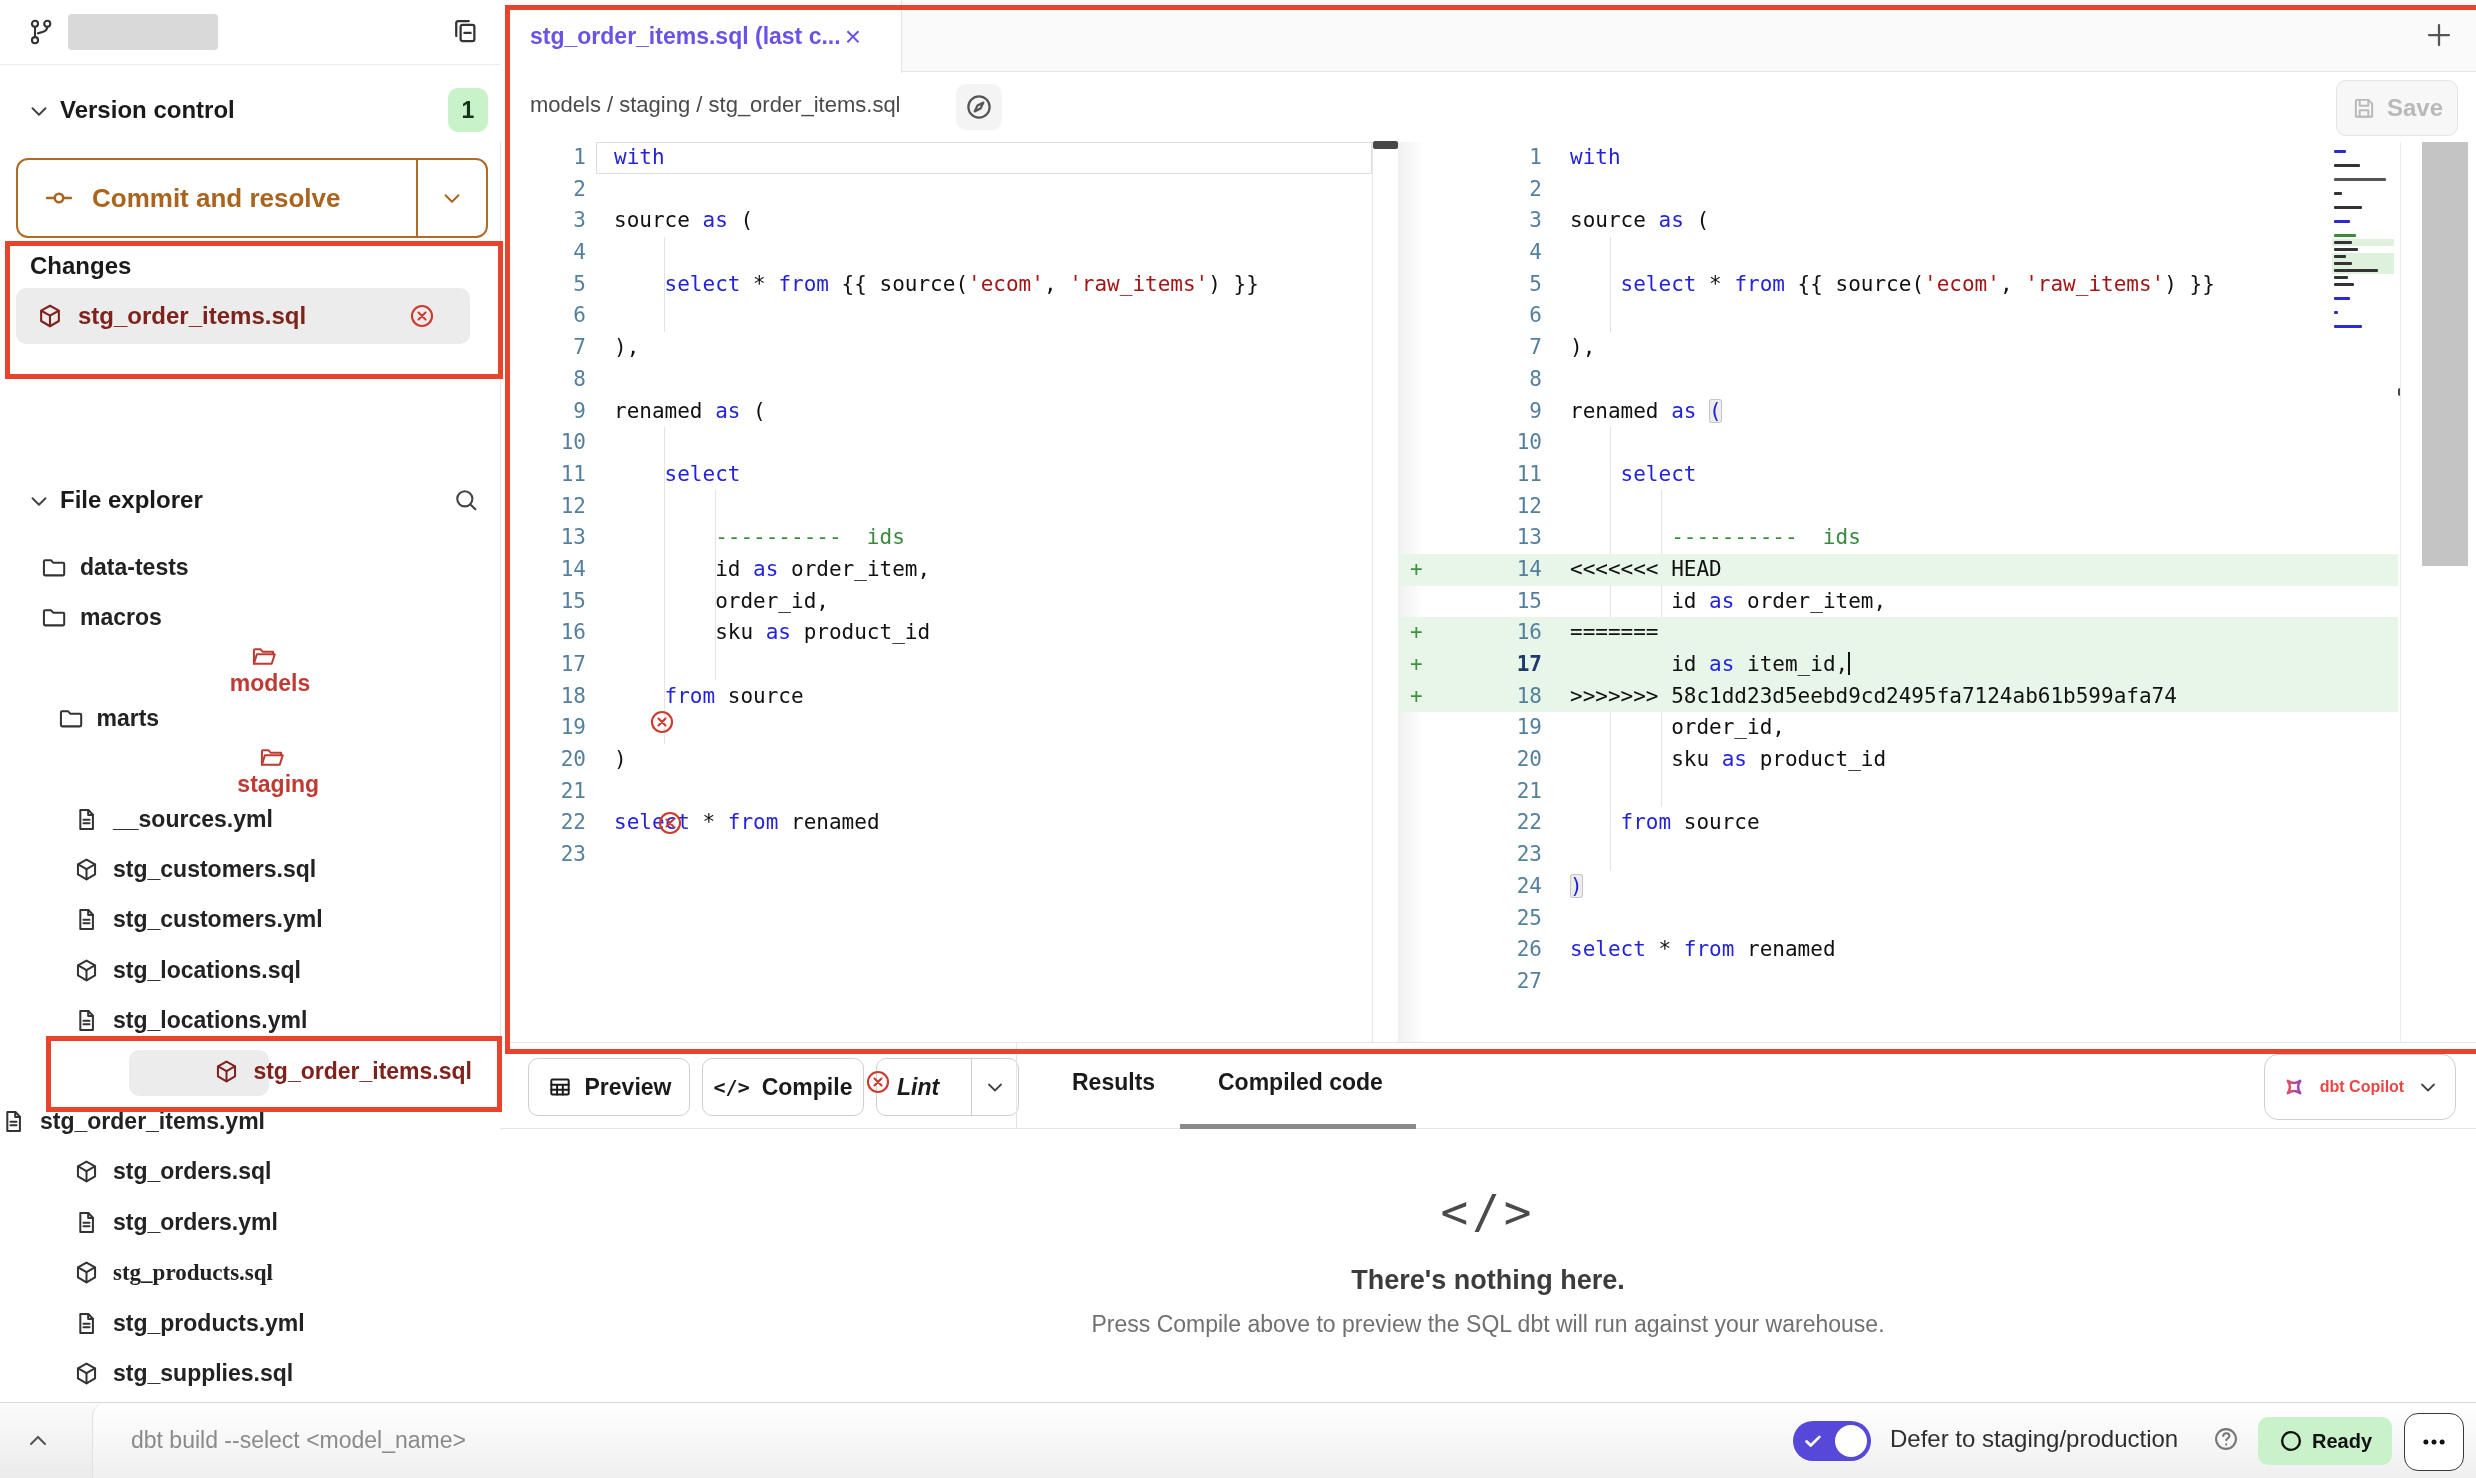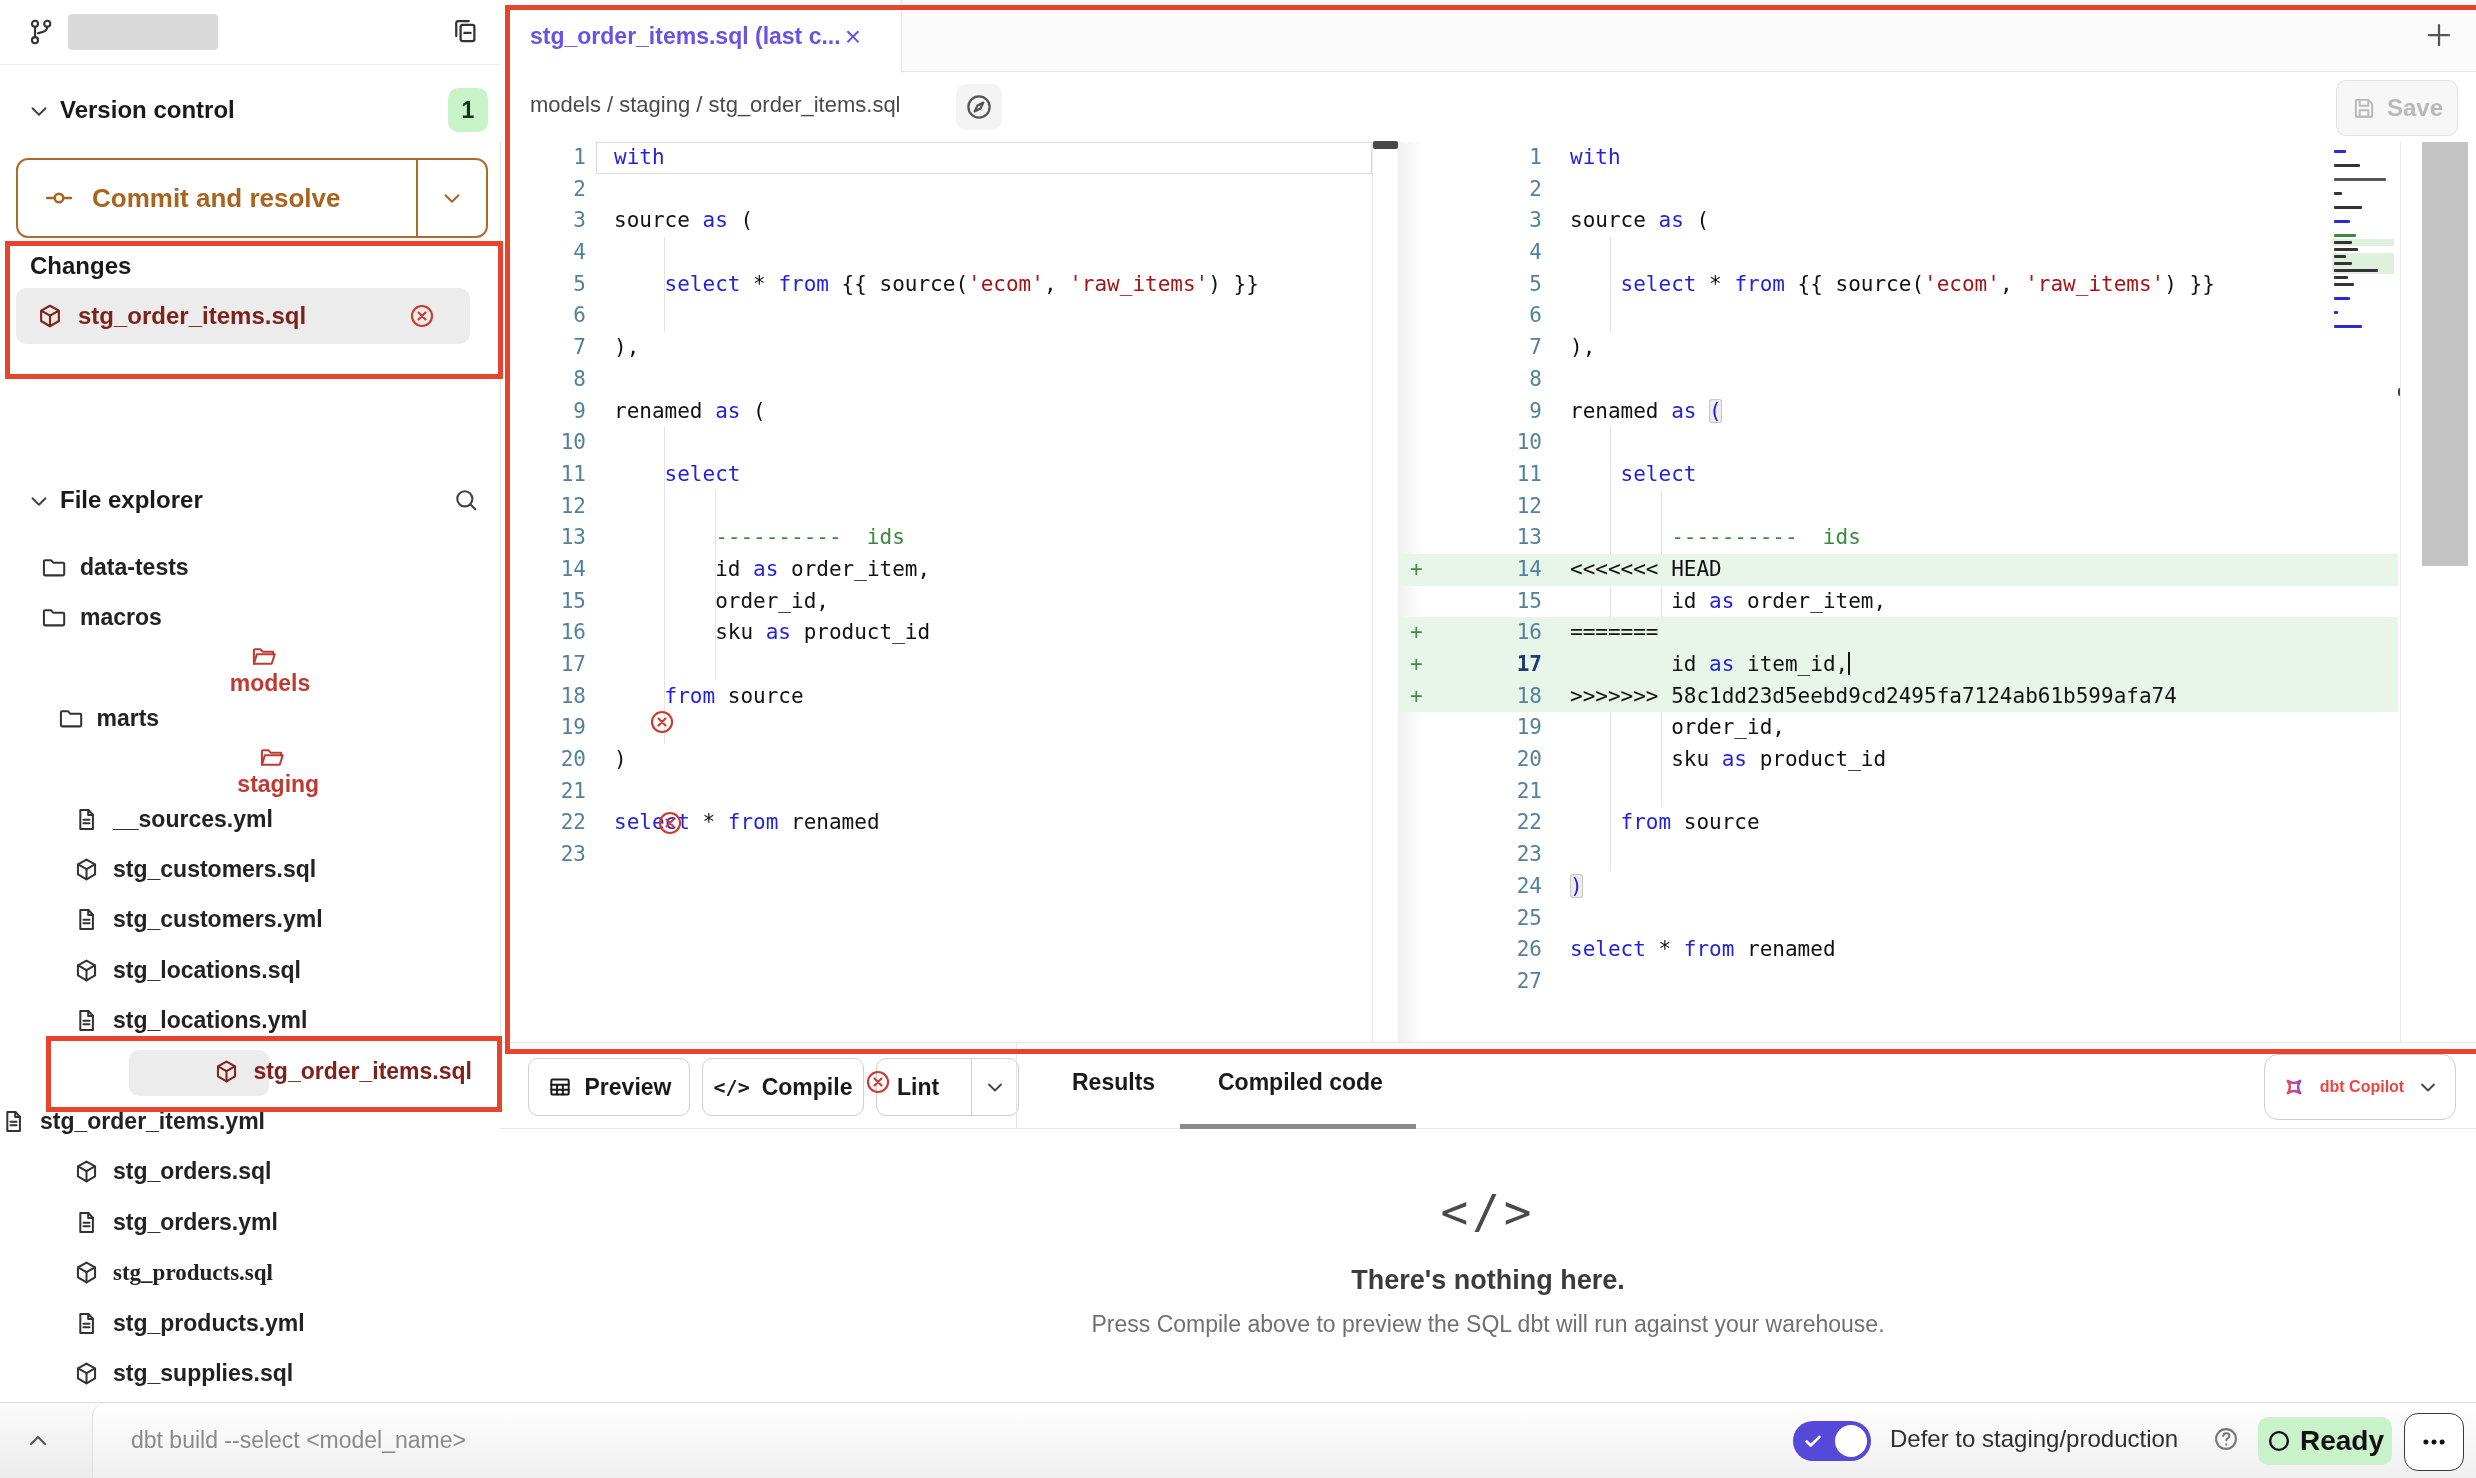--- a/index.html
+++ b/index.html
@@ -74,21 +74,21 @@
   .mm-row.hl{background:#ddf1dd;}
   .mm-bar{position:absolute;left:2px;top:2px;height:3px;border-radius:1px;}
   .sb-track{position:absolute;left:2400px;top:142px;width:76px;height:900px;border-left:1px solid #ededed;background:#fff;}
   .sb-thumb{position:absolute;left:2422px;top:142px;width:46px;height:424px;background:#c4c4c4;}
 
   
   .actionbar{position:absolute;left:500px;top:1042px;width:1976px;height:87px;background:#fff;
              border-top:1px solid #e6e6e6;border-bottom:1px solid #e6e6e6;box-sizing:border-box;}
   .act-btn{position:absolute;top:15px;height:56px;background:#fff;border:1px solid #cfcfcf;border-radius:10px;
            display:flex;align-items:center;justify-content:center;gap:12px;font-size:23px;font-weight:600;color:#1a1a1a;}
-  .lint-split{display:flex;align-items:stretch;padding:0;}
+  .lint-split{display:flex;align-items:stretch;padding:0;font-style:italic;}
   .lint-main{display:flex;align-items:center;padding:0 20px;font-size:23px;font-weight:600;}
   .lint-chev{width:46px;border-left:1px solid #cfcfcf;display:flex;align-items:center;justify-content:center;color:#444;}
   .act-div{position:absolute;left:516px;top:0;width:1px;height:86px;background:#e6e6e6;}
   .res-tab{position:absolute;top:26px;font-size:23px;font-weight:600;color:#1a1a1a;}
   .tab-underline{position:absolute;left:680px;top:81px;width:236px;height:5px;background:#8a8a8a;}
   .copilot-btn{position:absolute;right:20px;top:11px;width:190px;height:64px;border:1px solid #cfcfcf;border-radius:14px;
                background:#fff;display:flex;align-items:center;justify-content:center;gap:12px;
                font-size:16px;font-weight:600;color:#ef4444;}
 
   
@@ -104,21 +104,21 @@
   .cmd-panel{position:absolute;left:92px;top:0;right:0;height:76px;background:linear-gradient(#ffffff,#efefef);
              border-left:1px solid #e0e0e0;border-top-left-radius:14px;}
   .cmd-text{position:absolute;left:38px;top:24px;font-size:23px;color:#8a8a8a;}
   .chev-up-btn{position:absolute;left:24px;top:24px;width:28px;height:28px;color:#555;z-index:2;}
   .toggle{position:absolute;left:1793px;top:18px;width:78px;height:40px;border-radius:20px;background:#5648d8;z-index:2;}
   .toggle .knob{position:absolute;right:4px;top:4px;width:32px;height:32px;border-radius:50%;background:#fff;}
   .toggle .chk{position:absolute;left:9px;top:9px;width:22px;height:22px;color:#fff;}
   .defer-label{position:absolute;left:1890px;top:22px;font-size:24px;color:#2f2f2f;z-index:2;}
   .help-icn{position:absolute;left:2212px;top:22px;width:28px;height:28px;color:#777;z-index:2;}
   .ready-pill{position:absolute;left:2258px;top:14px;width:134px;height:48px;background:#c9f2cb;border-radius:10px;
-              display:flex;align-items:center;justify-content:center;gap:8px;font-size:28px;font-weight:600;color:#111;z-index:2;}
+              display:flex;align-items:center;justify-content:center;gap:8px;font-size:20px;font-weight:600;color:#111;z-index:2;}
   .dots-btn{position:absolute;left:2404px;top:10px;width:58px;height:56px;border:1.6px solid #3a3a3a;border-radius:14px;
             background:#fff;display:flex;align-items:center;justify-content:center;color:#111;z-index:2;}
 
   
   .redbox{position:absolute;border:5px solid #e8432d;z-index:50;pointer-events:none;}
 </style>
 </head>
 <body>
 
 <div class="app">

